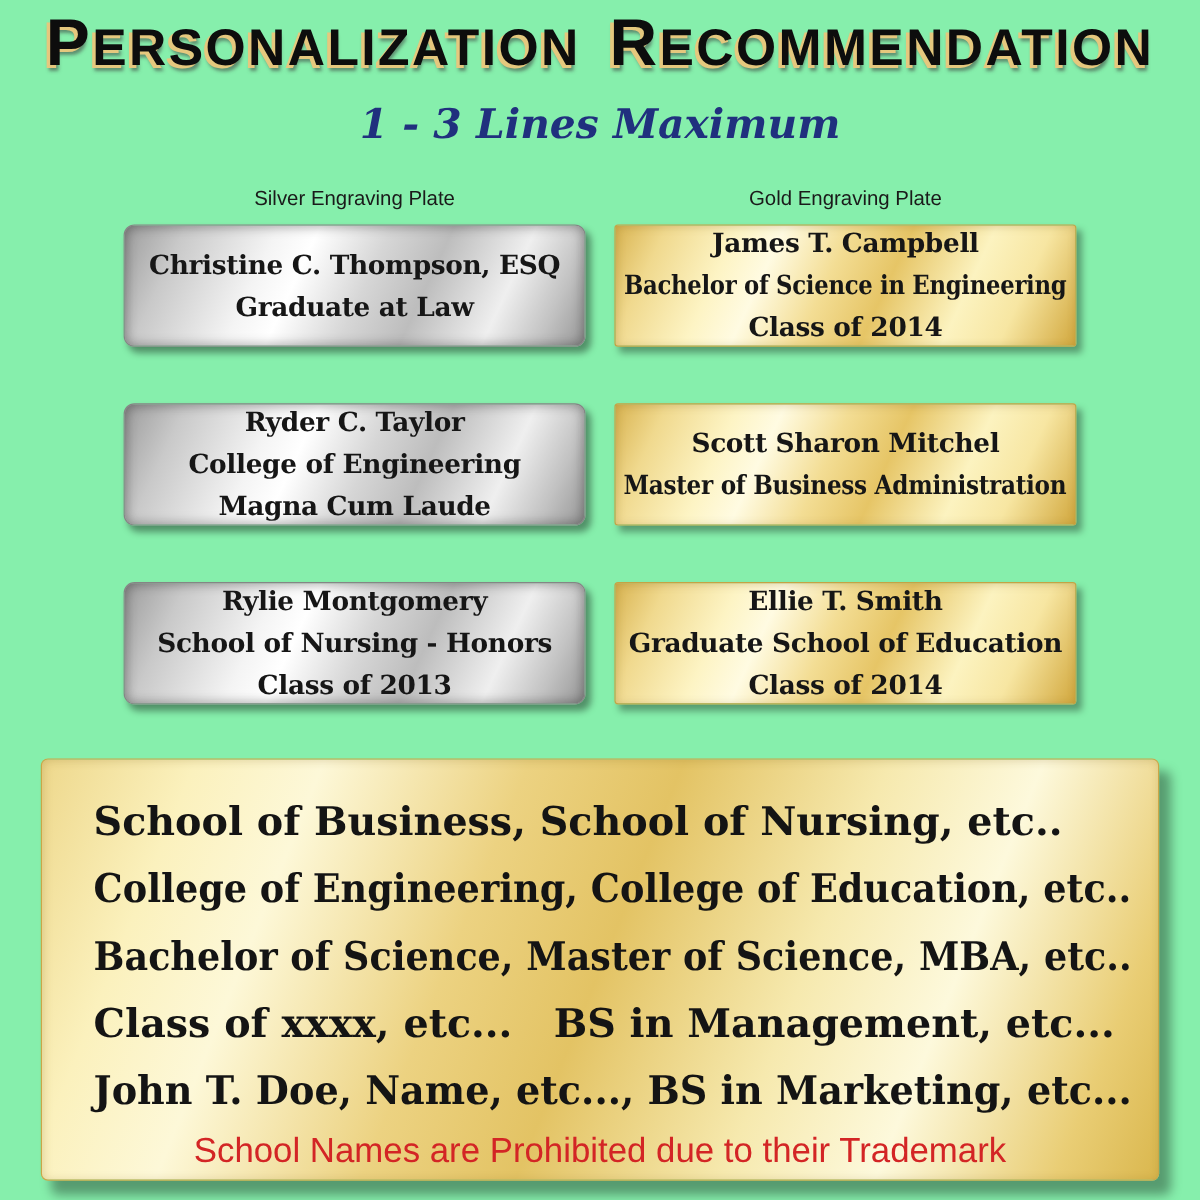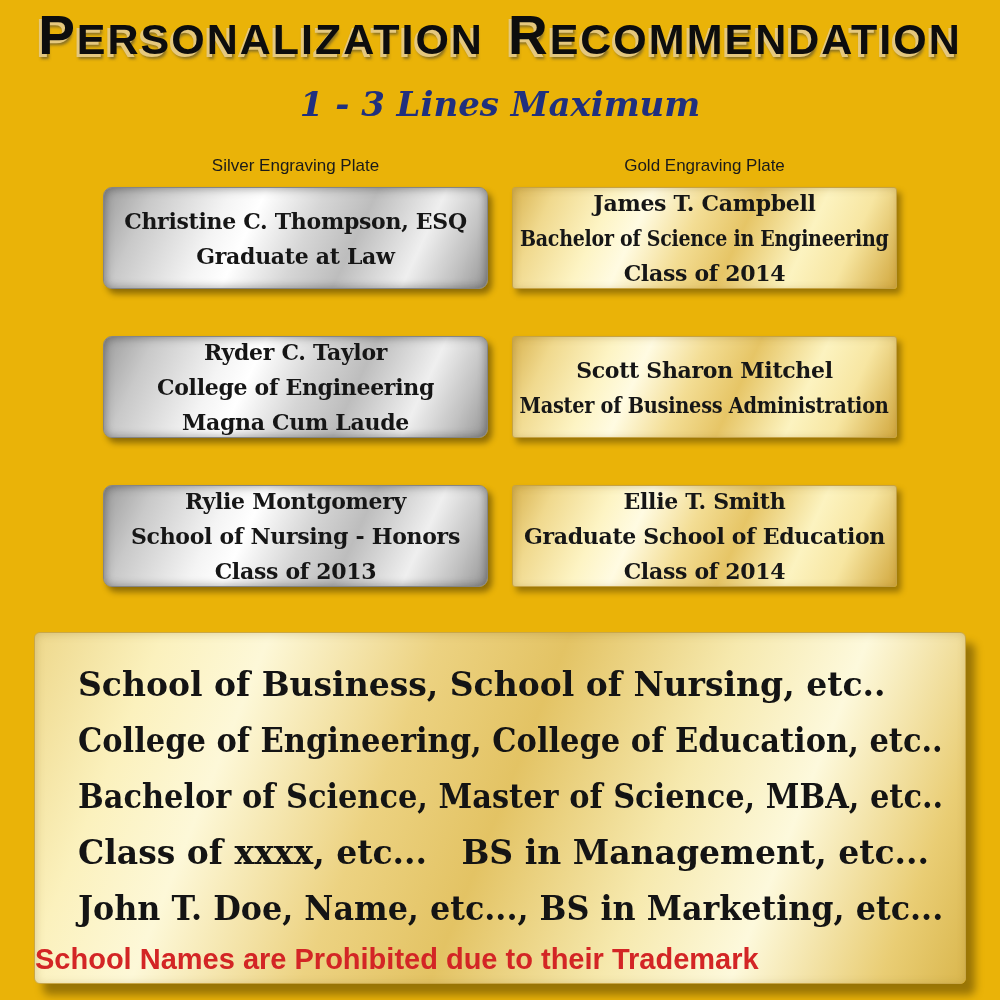--- a/index.html
+++ b/index.html
@@ -1,19 +1,19 @@
 <!DOCTYPE html>
 <html><head>
 <meta charset="utf-8">
 <style>
   html,body{margin:0;padding:0;background:#ffffff;}
   .canvas{
     position:relative;
     width:1000px;height:1000px;
-    background:#eab308;
+    background:#86efac;
     overflow:hidden;
     font-family:"Liberation Sans",sans-serif;
   }
 
   
   .title{
     margin:6px 0 0;
     text-align:center;
     color:#0d0d0d;
     font-family:"Liberation Sans",sans-serif;
@@ -116,22 +116,23 @@
     font-family:"DejaVu Serif",serif;
     font-weight:bold;
     font-size:33px;
     line-height:56px;
     color:#141414;
     white-space:pre;
   }
   .big-line .fit-inner{display:inline-block;white-space:pre;transform-origin:0 50%;}
   .warning{
     margin-top:6px;
+    text-align:center;
     font-family:"Liberation Sans",sans-serif;
-    font-weight:bold;
+    font-weight:normal;
     font-size:29px;
     color:#d32525;
   }
 </style>
 </head>
 <body>
 
 <div class="canvas">
 
   <h1 class="title"><span class="word"><span class="cap">P</span><span class="rest">ERSONALIZATION</span></span><span class="word"><span class="cap">R</span><span class="rest">ECOMMENDATION</span></span></h1>

